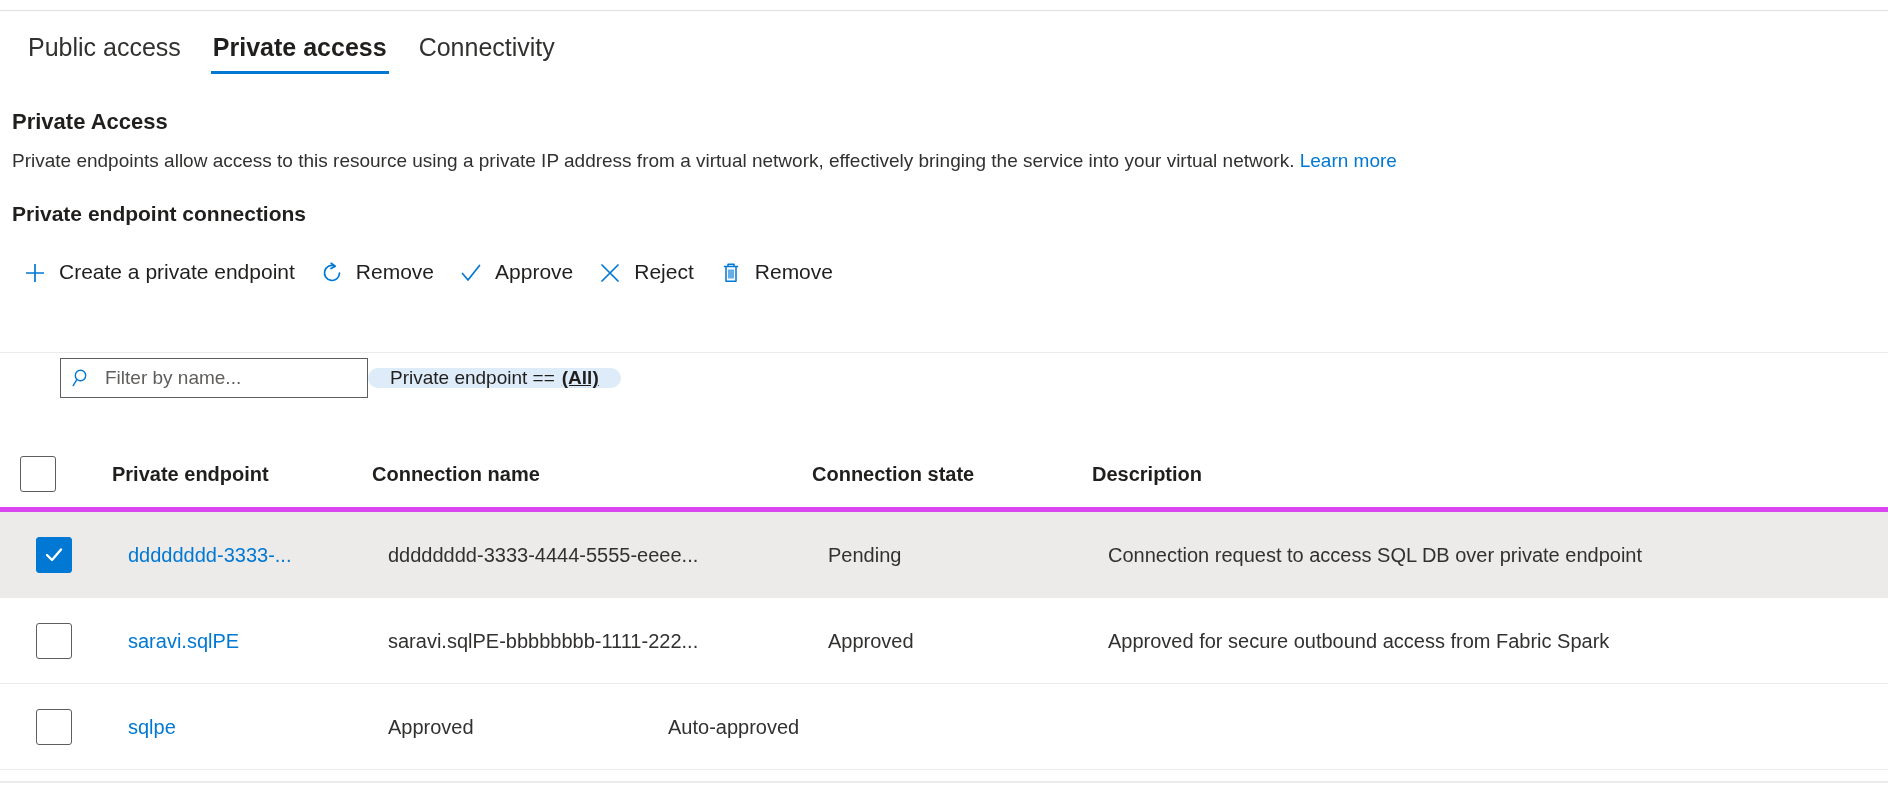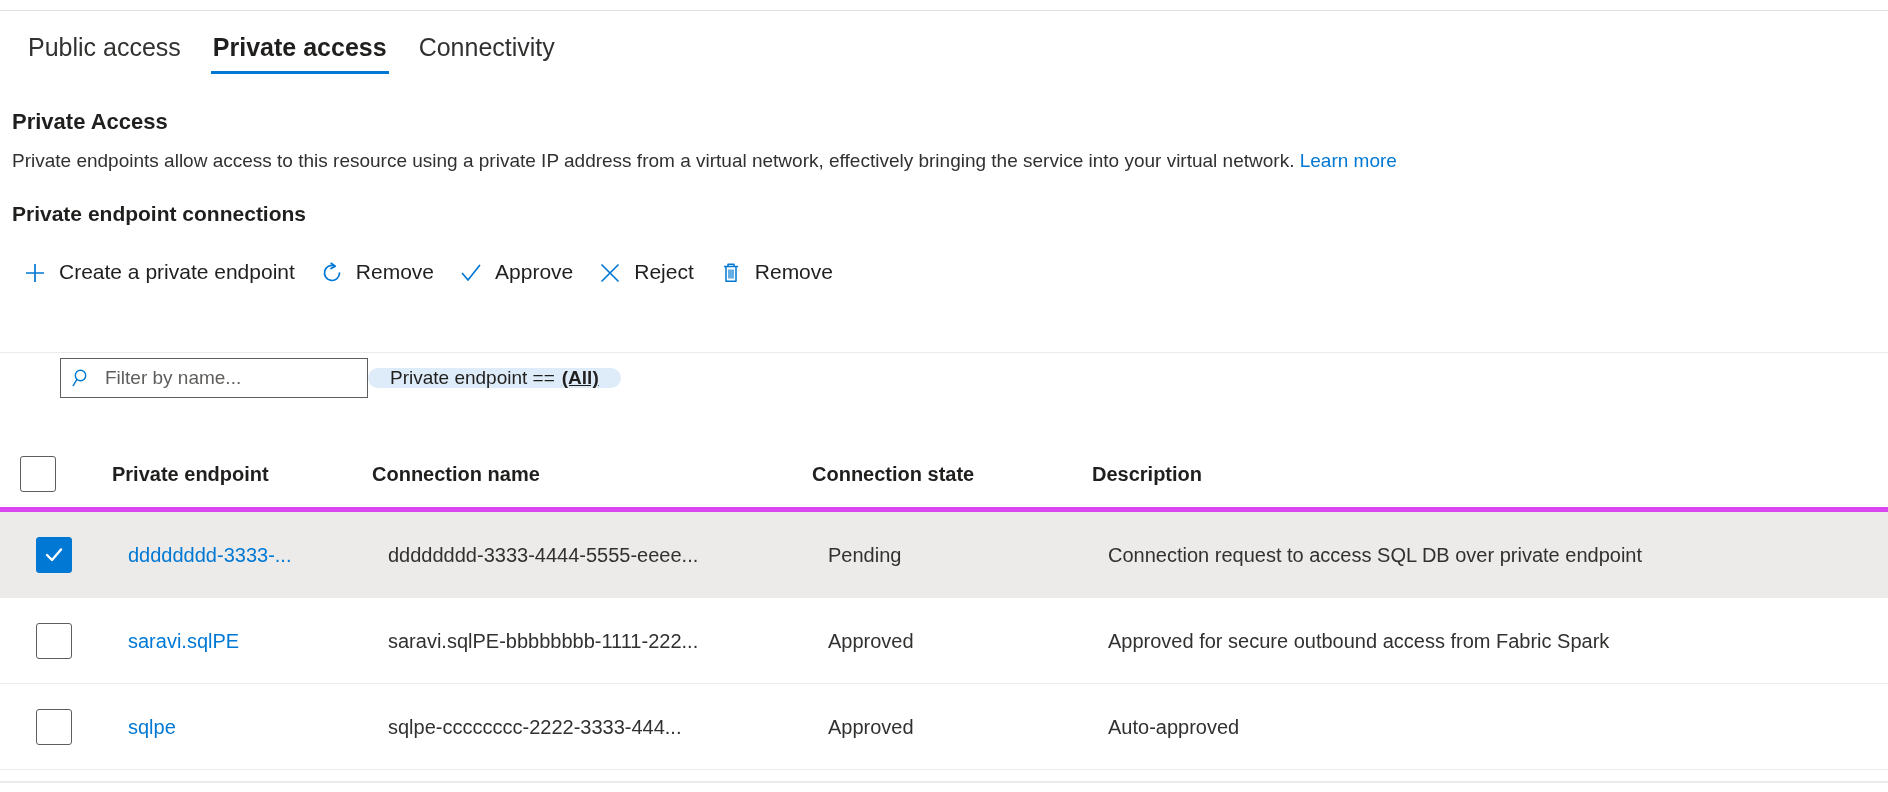--- a/index.html
+++ b/index.html
@@ -399,20 +399,19 @@
 
   <div class="row">
     <div class="cell col-check">
       <div class="checkbox">
         
       </div>
     </div>
     <div class="cell col-endpoint">
       <a class="link" href="#">sqlpe</a>
     </div>
-    <div class="cell col-connname">sqlpe-cccccccc-2222-3333-444...</div>
     <div class="cell col-state">Approved</div>
     <div class="cell col-desc">Auto-approved</div>
   </div>
 
 </div>
 
 <div class="bottom-rule"></div>
 
 </body></html>

